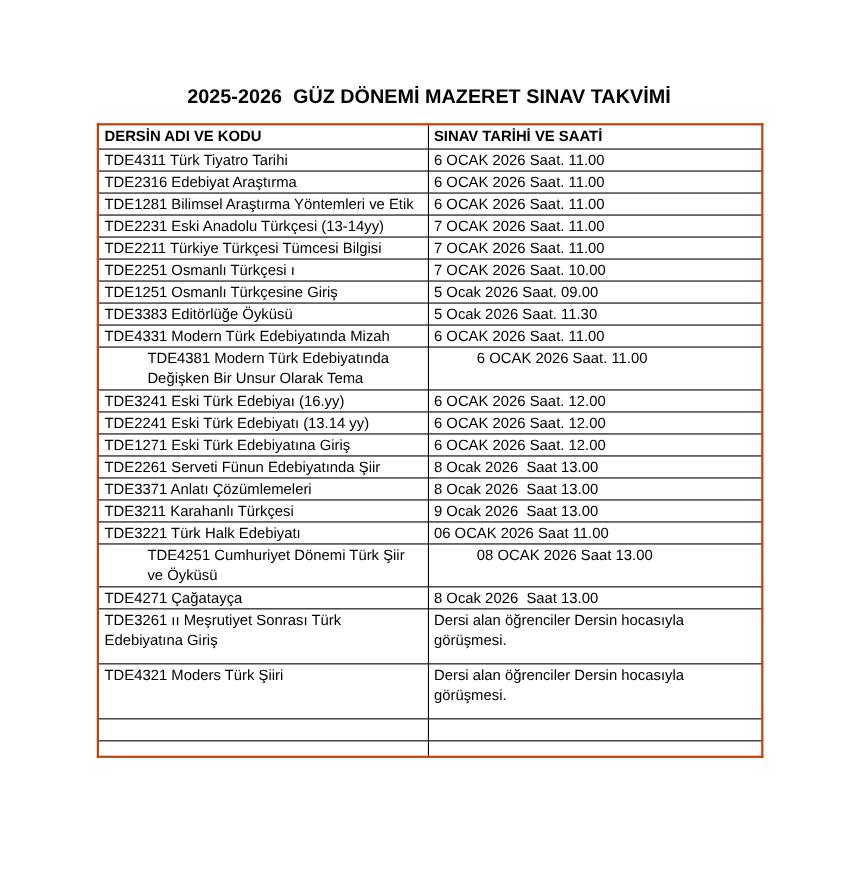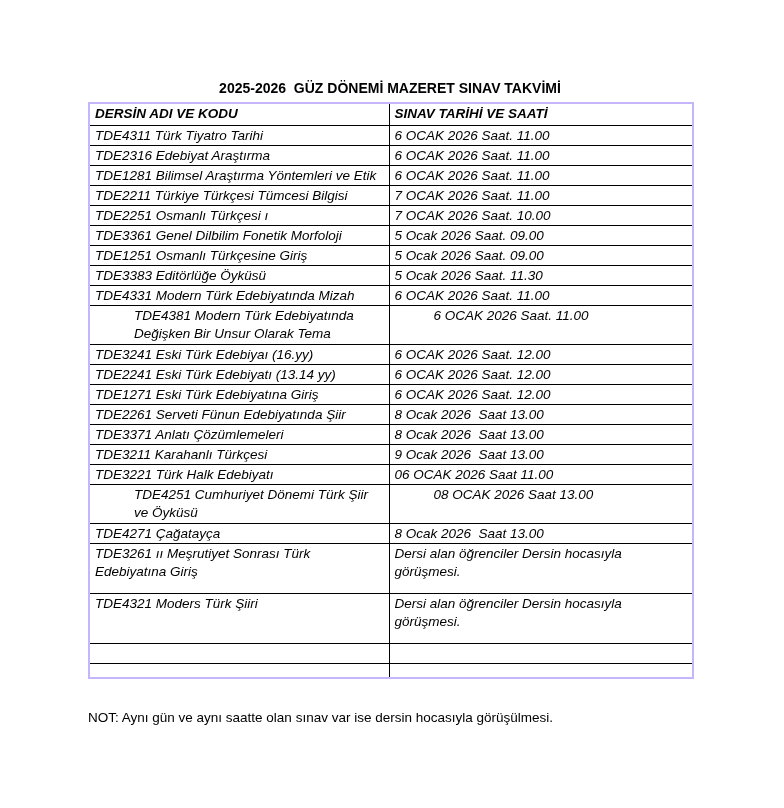--- a/index.html
+++ b/index.html
@@ -13,31 +13,30 @@
   .page {
     width: 784px; height: 808px;
     position: relative;
     padding-top: 80px;
   }
   .doc-title {
     margin-left: 88px;
     width: 604px;
     text-align: center;
     font-weight: bold;
-    font-size: 14px;
+    font-size: 18px;
     line-height: 17px;
     white-space: pre-wrap;
   }
   table.exam-table {
-    margin: 5px 0 0 88px;
+    margin: 15px 0 0 88px;
     width: 604px;
     border-collapse: collapse;
     table-layout: fixed;
-    border: 2px solid #c4b5fd;
-    font-style: italic;
+    border: 2px solid #c2410c;
   }
   table.exam-table col.c1 { width: 300px; }
   table.exam-table col.c2 { width: 304px; }
   table.exam-table th, table.exam-table td {
     border: 1px solid #000000;
     font-size: 13.5px;
     line-height: 18px;
     padding: 1px 5px 0 5px;
     vertical-align: top;
     text-align: left;
@@ -85,30 +84,30 @@
         </tr>
         <tr class="row-single">
           <td>TDE2316 Edebiyat Araştırma</td>
           <td>6 OCAK 2026 Saat. 11.00</td>
         </tr>
         <tr class="row-single">
           <td>TDE1281 Bilimsel Araştırma Yöntemleri ve Etik</td>
           <td>6 OCAK 2026 Saat. 11.00</td>
         </tr>
         <tr class="row-single">
+          <td>TDE2231 Eski Anadolu Türkçesi (13-14yy)</td>
+          <td>7 OCAK 2026 Saat. 11.00</td>
+        </tr>
+        <tr class="row-single">
           <td>TDE2211 Türkiye Türkçesi Tümcesi Bilgisi</td>
           <td>7 OCAK 2026 Saat. 11.00</td>
         </tr>
         <tr class="row-single">
           <td>TDE2251 Osmanlı Türkçesi ı</td>
           <td>7 OCAK 2026 Saat. 10.00</td>
-        </tr>
-        <tr class="row-single">
-          <td>TDE3361 Genel Dilbilim Fonetik Morfoloji</td>
-          <td>5 Ocak 2026 Saat. 09.00</td>
         </tr>
         <tr class="row-single">
           <td>TDE1251 Osmanlı Türkçesine Giriş</td>
           <td>5 Ocak 2026 Saat. 09.00</td>
         </tr>
         <tr class="row-single">
           <td>TDE3383 Editörlüğe Öyküsü</td>
           <td>5 Ocak 2026 Saat. 11.30</td>
         </tr>
         <tr class="row-single">
@@ -167,15 +166,14 @@
           <td></td>
           <td></td>
         </tr>
         <tr class="row-empty-short">
           <td></td>
           <td></td>
         </tr>
       </tbody>
   </table>
 
-  <div class="doc-note">NOT: Aynı gün ve aynı saatte olan sınav var ise dersin hocasıyla görüşülmesi.</div>
 
 </div>
 
 </body></html>

